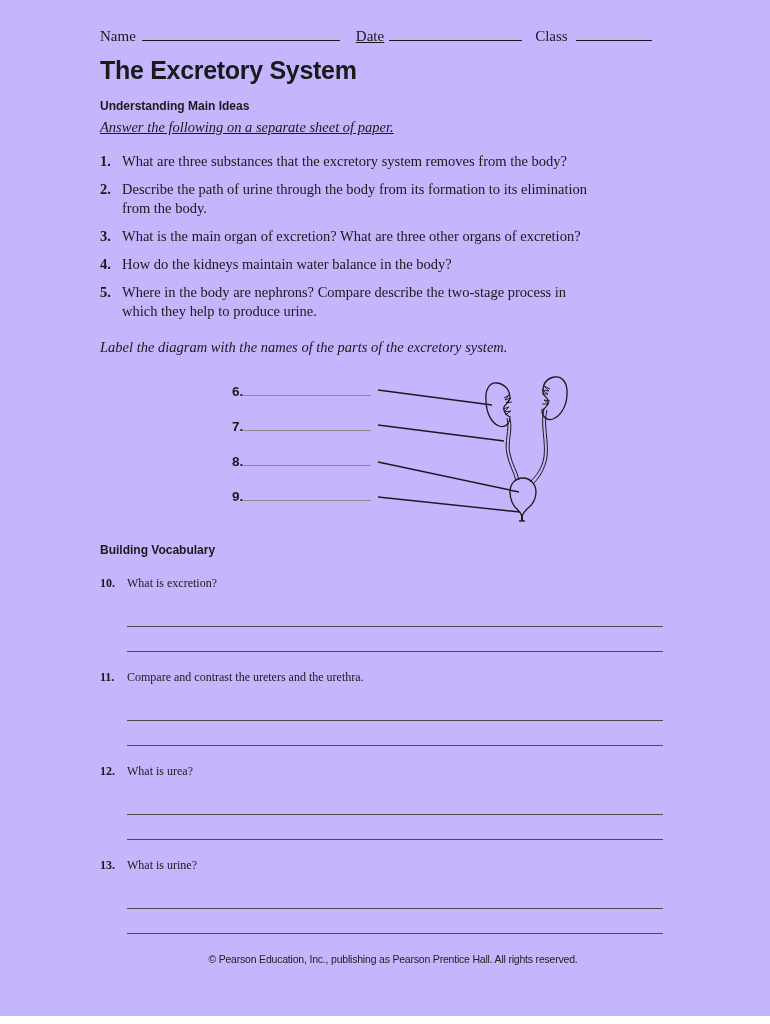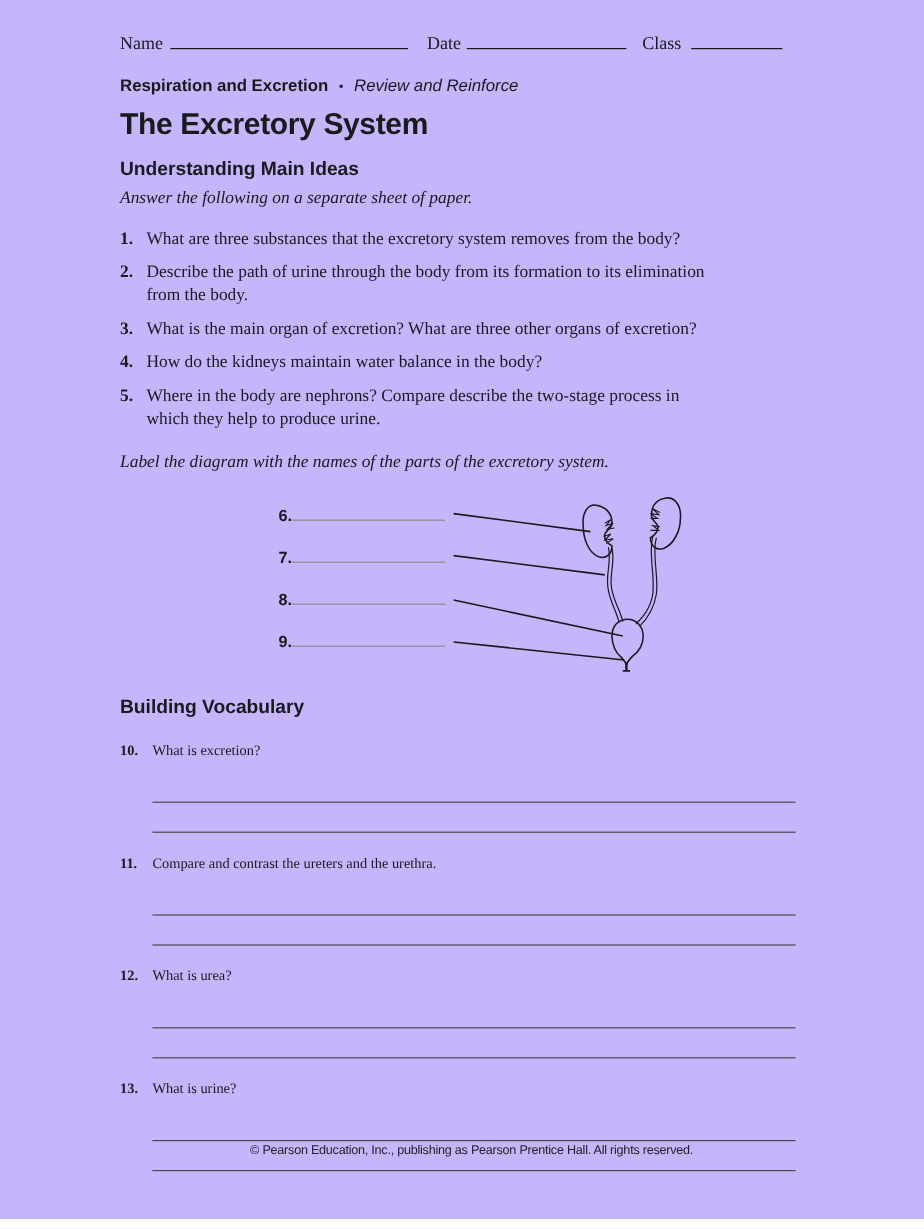--- a/index.html
+++ b/index.html
@@ -12,42 +12,42 @@
     padding: 27px 107px 0 100px;
     overflow: hidden;
   }
 
   
   .header-row { display: flex; align-items: baseline; font-size: 15px; white-space: nowrap; }
   .blank { display: inline-block; border-bottom: 1.2px solid #1a1a1a; height: 14px; }
   .name-blank  { width: 198px; margin-left: 6px; }
   .date-blank  { width: 133px; margin-left: 5px; }
   .class-blank { width: 76px;  margin-left: 8px; }
-  .date-label  { margin-left: 16px; }
+  .date-label  { margin-left: 16px; text-decoration: underline; }
   .class-label { margin-left: 13px; }
 
   
   .subject-line { margin-top: 17px; font-family: "Liberation Sans", sans-serif; font-size: 14px; }
   .subject-course { font-weight: bold; }
   .subject-bullet { font-size: 10px; margin: 0 9px; vertical-align: 1px; }
   .subject-type { font-style: italic; }
   .doc-title {
     margin-top: 11px;
     font-family: "Liberation Sans", sans-serif;
     font-size: 25px; font-weight: bold; letter-spacing: -0.3px;
   }
 
   
   .section-heading {
     font-family: "Liberation Sans", sans-serif;
-    font-size: 16px; font-weight: bold;
+    font-size: 12px; font-weight: bold;
   }
   .mi-heading { margin-top: 14px; }
   .bv-heading { margin-top: 10px; }
-  .instruction { margin-top: 6px; font-style: italic; font-size: 14.5px; }
+  .instruction { margin-top: 6px; font-style: italic; font-size: 14.5px; text-decoration: underline; }
 
   
   .questions { margin-top: 16px; }
   .q { display: flex; margin-bottom: 9px; font-size: 14.5px; line-height: 19px; }
   .q-num { font-weight: bold; width: 22px; flex: 0 0 22px; }
   .q-text { max-width: 482px; }
 
   .diagram-instruction { margin-top: 18px; font-style: italic; font-size: 14.5px; }
 
   
@@ -89,23 +89,20 @@
 
   <div class="header-row">
     <span>Name</span>
     <span class="blank name-blank"></span>
     <span class="date-label">Date</span>
     <span class="blank date-blank"></span>
     <span class="class-label">Class</span>
     <span class="blank class-blank"></span>
   </div>
 
-  <div class="subject-line">
-    <span class="subject-course">Respiration and Excretion</span><span class="subject-bullet">▪</span><span class="subject-type">Review and Reinforce</span>
-  </div>
 
   <h1 class="doc-title">The Excretory System</h1>
 
   <h2 class="section-heading mi-heading">Understanding Main Ideas</h2>
   <p class="instruction">Answer the following on a separate sheet of paper.</p>
 
   <div class="questions">
     <div class="q">
       <span class="q-num">1.</span>
       <span class="q-text">What are three substances that the excretory system removes from the body?</span>

